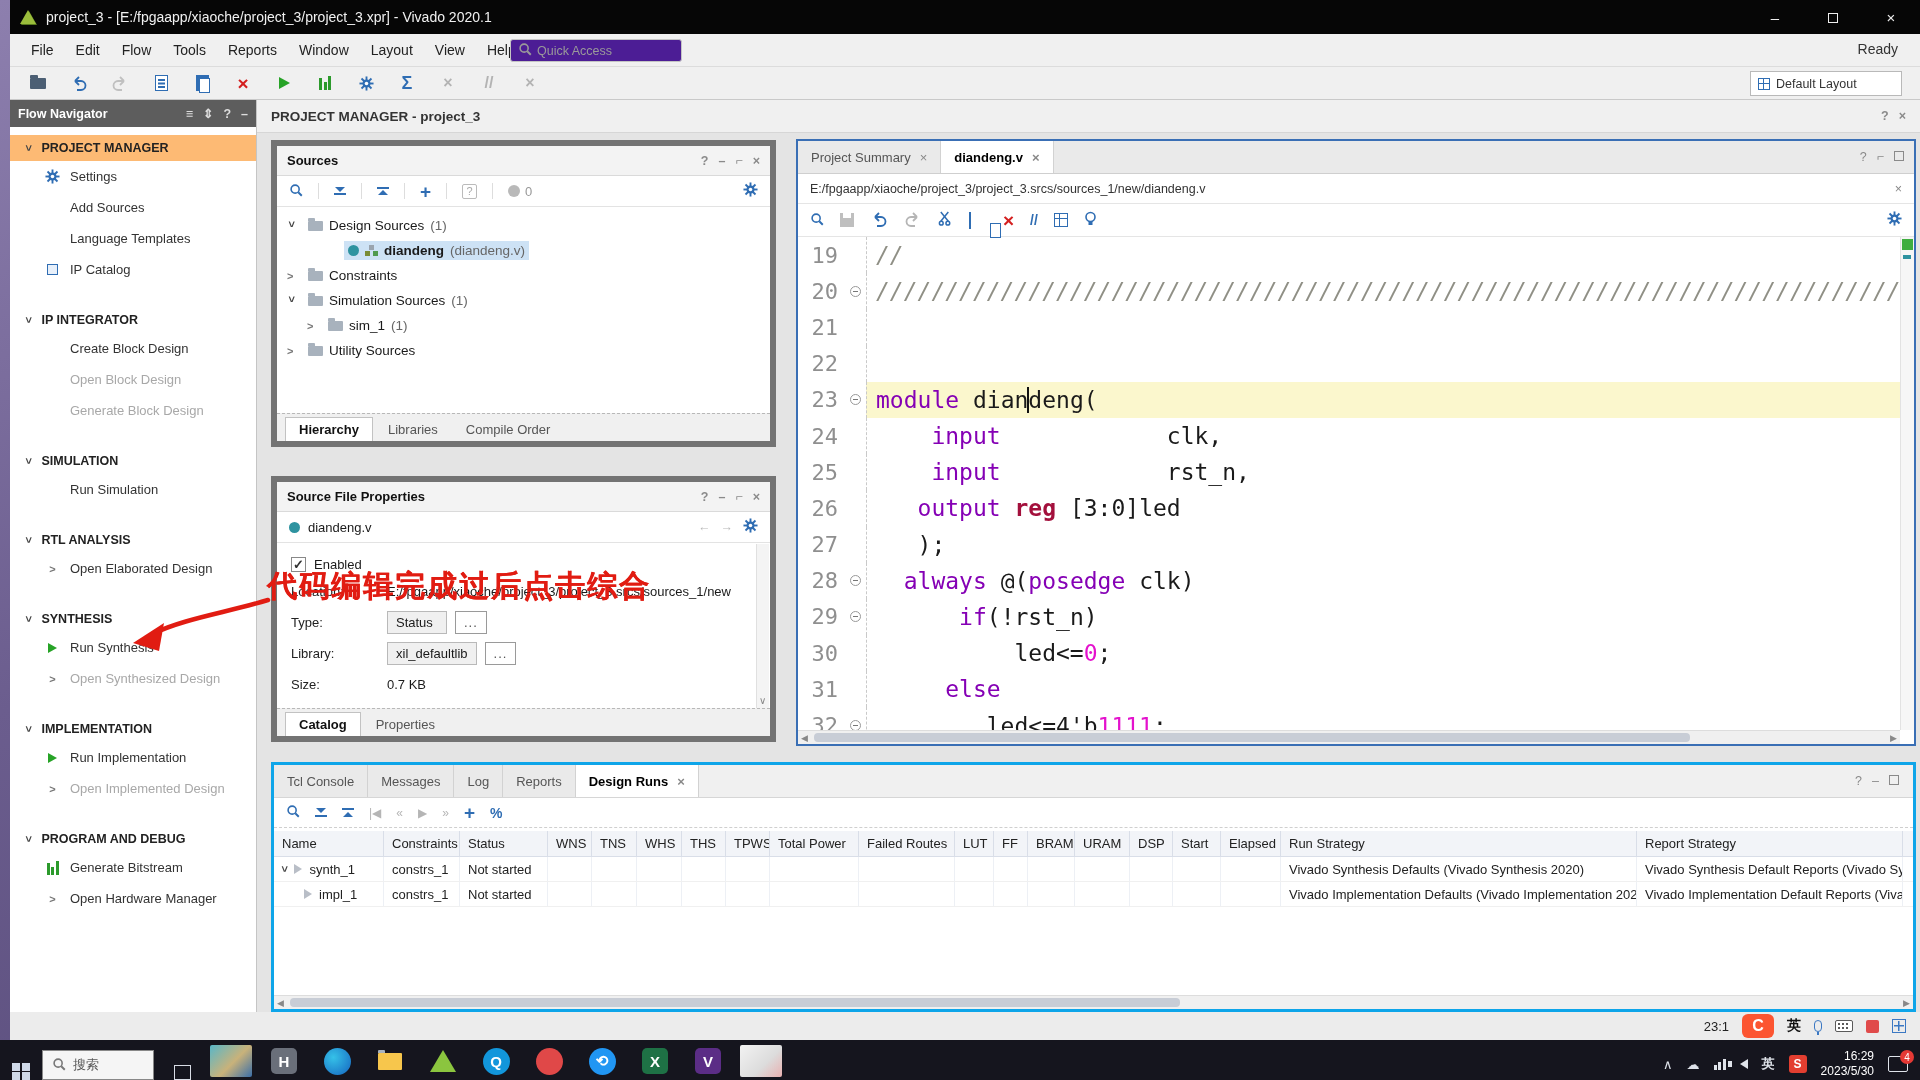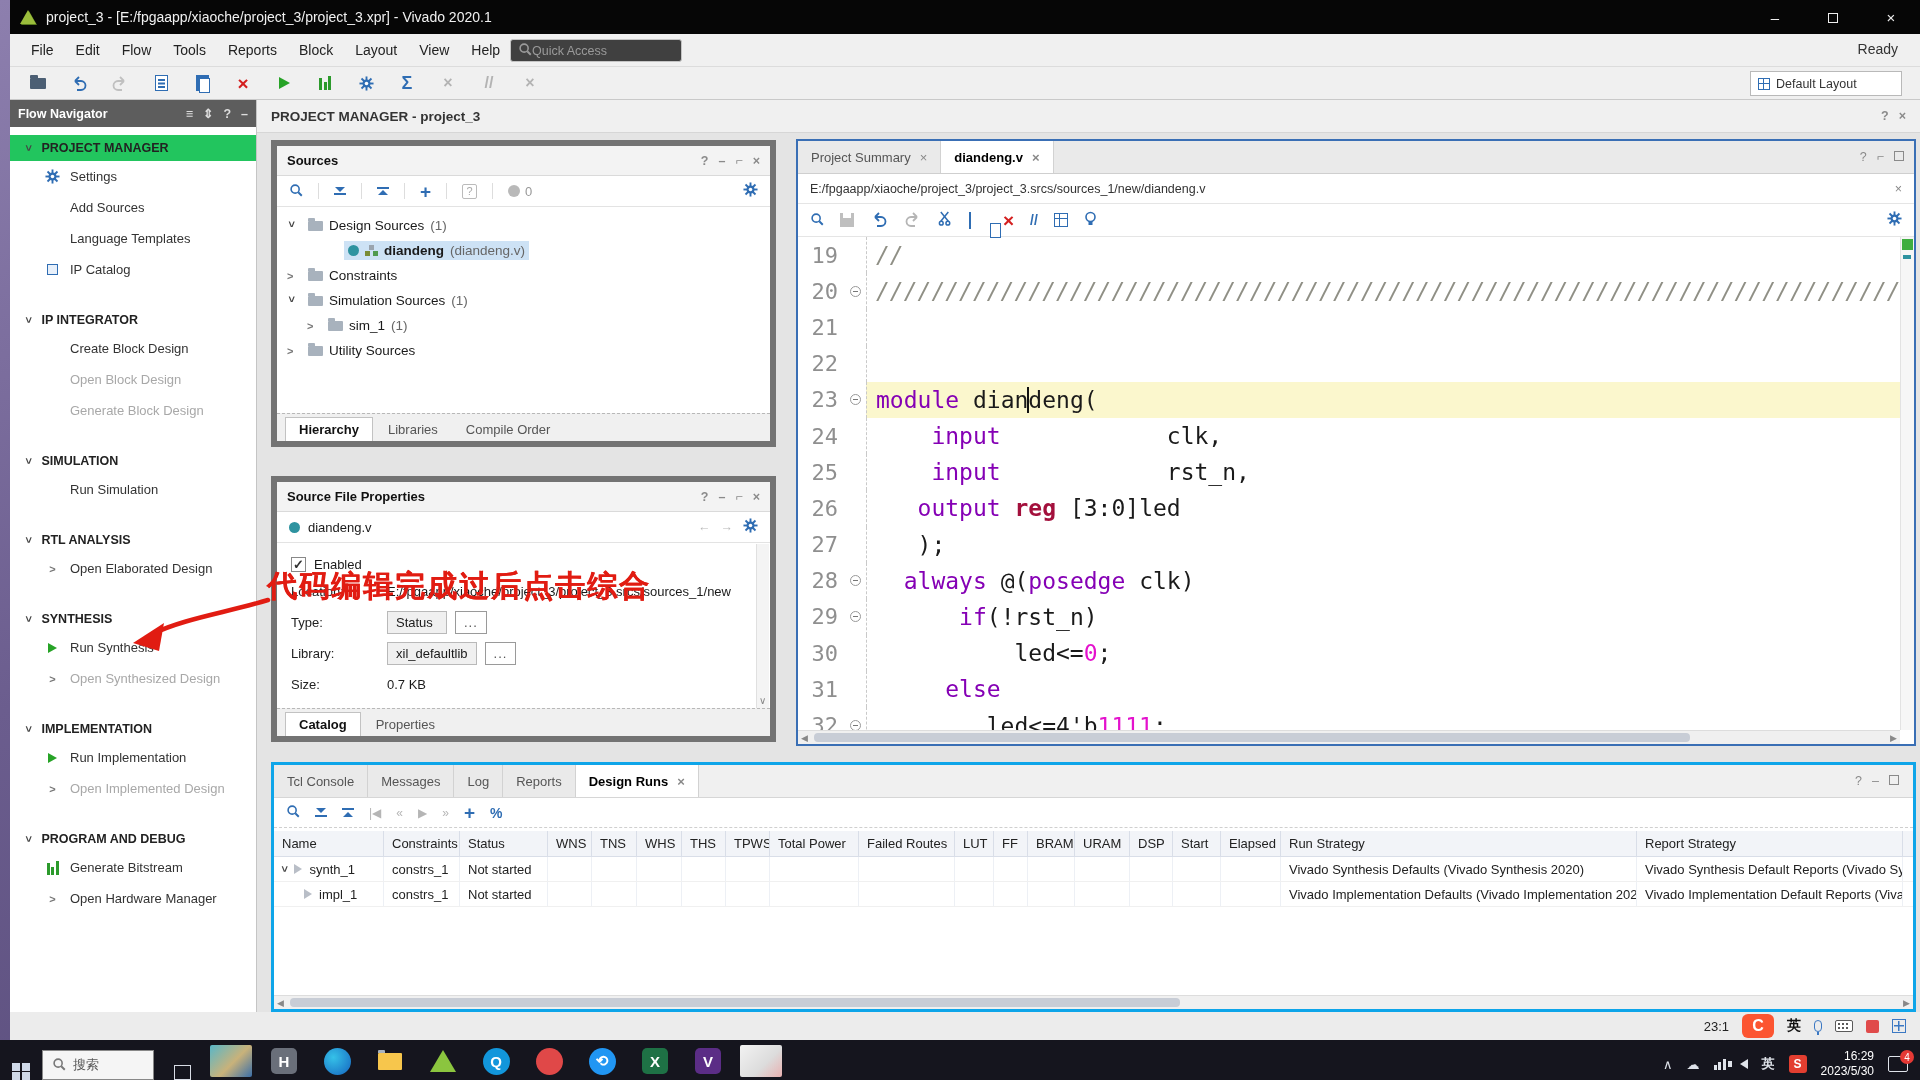--- a/index.html
+++ b/index.html
@@ -14,22 +14,22 @@
   #vivado-logo { width:0; height:0; border-left:8px solid transparent; border-right:8px solid transparent;
     border-bottom:14px solid #9bbd3c; margin-right:10px; filter:drop-shadow(1px 1px 0 #5a7a1e); }
   .winctrl { margin-left:auto; display:flex; }
   .winctrl span { width:58px; text-align:center; font-size:15px; color:#eee; }
   .wc-box { display:inline-block; width:10px; height:10px; border:1.5px solid #eee; }
 
   
   #menubar { position:absolute; left:0; top:34px; right:0; height:33px; background:#f0f0f0;
     border-bottom:1px solid #dcdcdc; display:flex; align-items:center; padding-left:10px; font-size:14px; }
   .menu-item { padding:0 11px; height:100%; display:flex; align-items:center; color:#222; }
-  #quick-access { position:absolute; left:500px; top:5px; width:172px; height:23px; background:#404040;
-    border:1px solid #c4c4c4; border-radius:3px; display:flex; align-items:center; 
+  #quick-access { position:absolute; left:500px; top:5px; width:172px; height:23px; background:#4c1d95;
+    border:1px solid #c4c4c4; border-radius:3px; display:flex; align-items:center; gap:5px;
     padding:0 7px; color:#9a9a9a; font-size:12.5px; }
   #ready-label { position:absolute; right:22px; top:7px; color:#333; font-size:14px; }
 
   
   #maintoolbar { position:absolute; left:0; top:67px; right:0; height:33px; background:#f0f0f0;
     border-bottom:1px solid #c9c9c9; display:flex; align-items:center; gap:21px; padding-left:18px; }
   .tbico { display:flex; align-items:center; justify-content:center; width:20px; height:20px; }
   .folder-ico { width:16px; height:11px; background:#4c5f74; border-radius:1px; position:relative; }
   .folder-ico:before { content:""; position:absolute; top:-3px; left:0; width:8px; height:3px; background:#4c5f74; border-radius:1px 1px 0 0; }
   .doc-ico { width:13px; height:16px; border:1.6px solid #2f6db3; background:#fff; position:relative; }
@@ -51,21 +51,21 @@
 
   
   #flownav { position:absolute; left:0; top:100px; width:247px; bottom:0; background:#fff; border-right:1px solid #c5c5c5; }
   #fn-head { height:27px; background:#5d5d5d; color:#fff; display:flex; align-items:center;
     padding:0 8px; font-weight:bold; font-size:12.5px; }
   #fn-head .pctrl { color:#ddd; }
   .fn-sec { margin-top:22px; }
   .fn-sec:first-child { margin-top:8px; }
   .fn-sechead { height:26px; display:flex; align-items:center; padding-left:16px; gap:9px;
     font-weight:bold; font-size:12.5px; color:#222; }
-  .fn-sechead.sel { background:#22c55e; }
+  .fn-sechead.sel { background:#fdba74; }
   .fn-item { height:31px; display:flex; align-items:center; padding-left:34px; gap:9px; font-size:13px; color:#333; }
   .fn-item.disabled { color:#a8a8a8; }
   .iconslot { width:17px; display:flex; justify-content:center; align-items:center; flex:none; }
   .chev-open { display:inline-block; transform:rotate(90deg); font-size:11px; color:#444; font-weight:bold; }
   .chev-closed { font-size:11px; color:#777; font-weight:bold; }
   .tri-play-sm { width:0; height:0; border-left:9px solid #27a327; border-top:5.5px solid transparent; border-bottom:5.5px solid transparent; }
   .ipico { width:11px; height:11px; border:1.6px solid #2f6db3; background:#e8f0fa; }
 
   
   #mainheader { position:absolute; left:247px; top:100px; right:0; height:33px; background:#f0f0f0;
@@ -243,21 +243,21 @@
     </div>
   </div>
 
   <div id="menubar">
     <div id="menu-items" style="display: flex;">
         <span class="menu-item">File</span>
         <span class="menu-item">Edit</span>
         <span class="menu-item">Flow</span>
         <span class="menu-item">Tools</span>
         <span class="menu-item">Reports</span>
-        <span class="menu-item">Block</span>
+        <span class="menu-item">Window</span>
         <span class="menu-item">Layout</span>
         <span class="menu-item">View</span>
         <span class="menu-item">Help</span>
       </div>
     <div id="quick-access">
       <span id="qa-icon"><svg width="14" height="14" viewBox="0 0 16 16">
             <circle cx="7" cy="7" r="4.6" fill="none" stroke="#9a9a9a" stroke-width="1.8"></circle>
             <line x1="10.6" y1="10.6" x2="14.6" y2="14.6" stroke="#9a9a9a" stroke-width="2.2"></line>
           </svg></span>
       <span>Quick Access</span>

